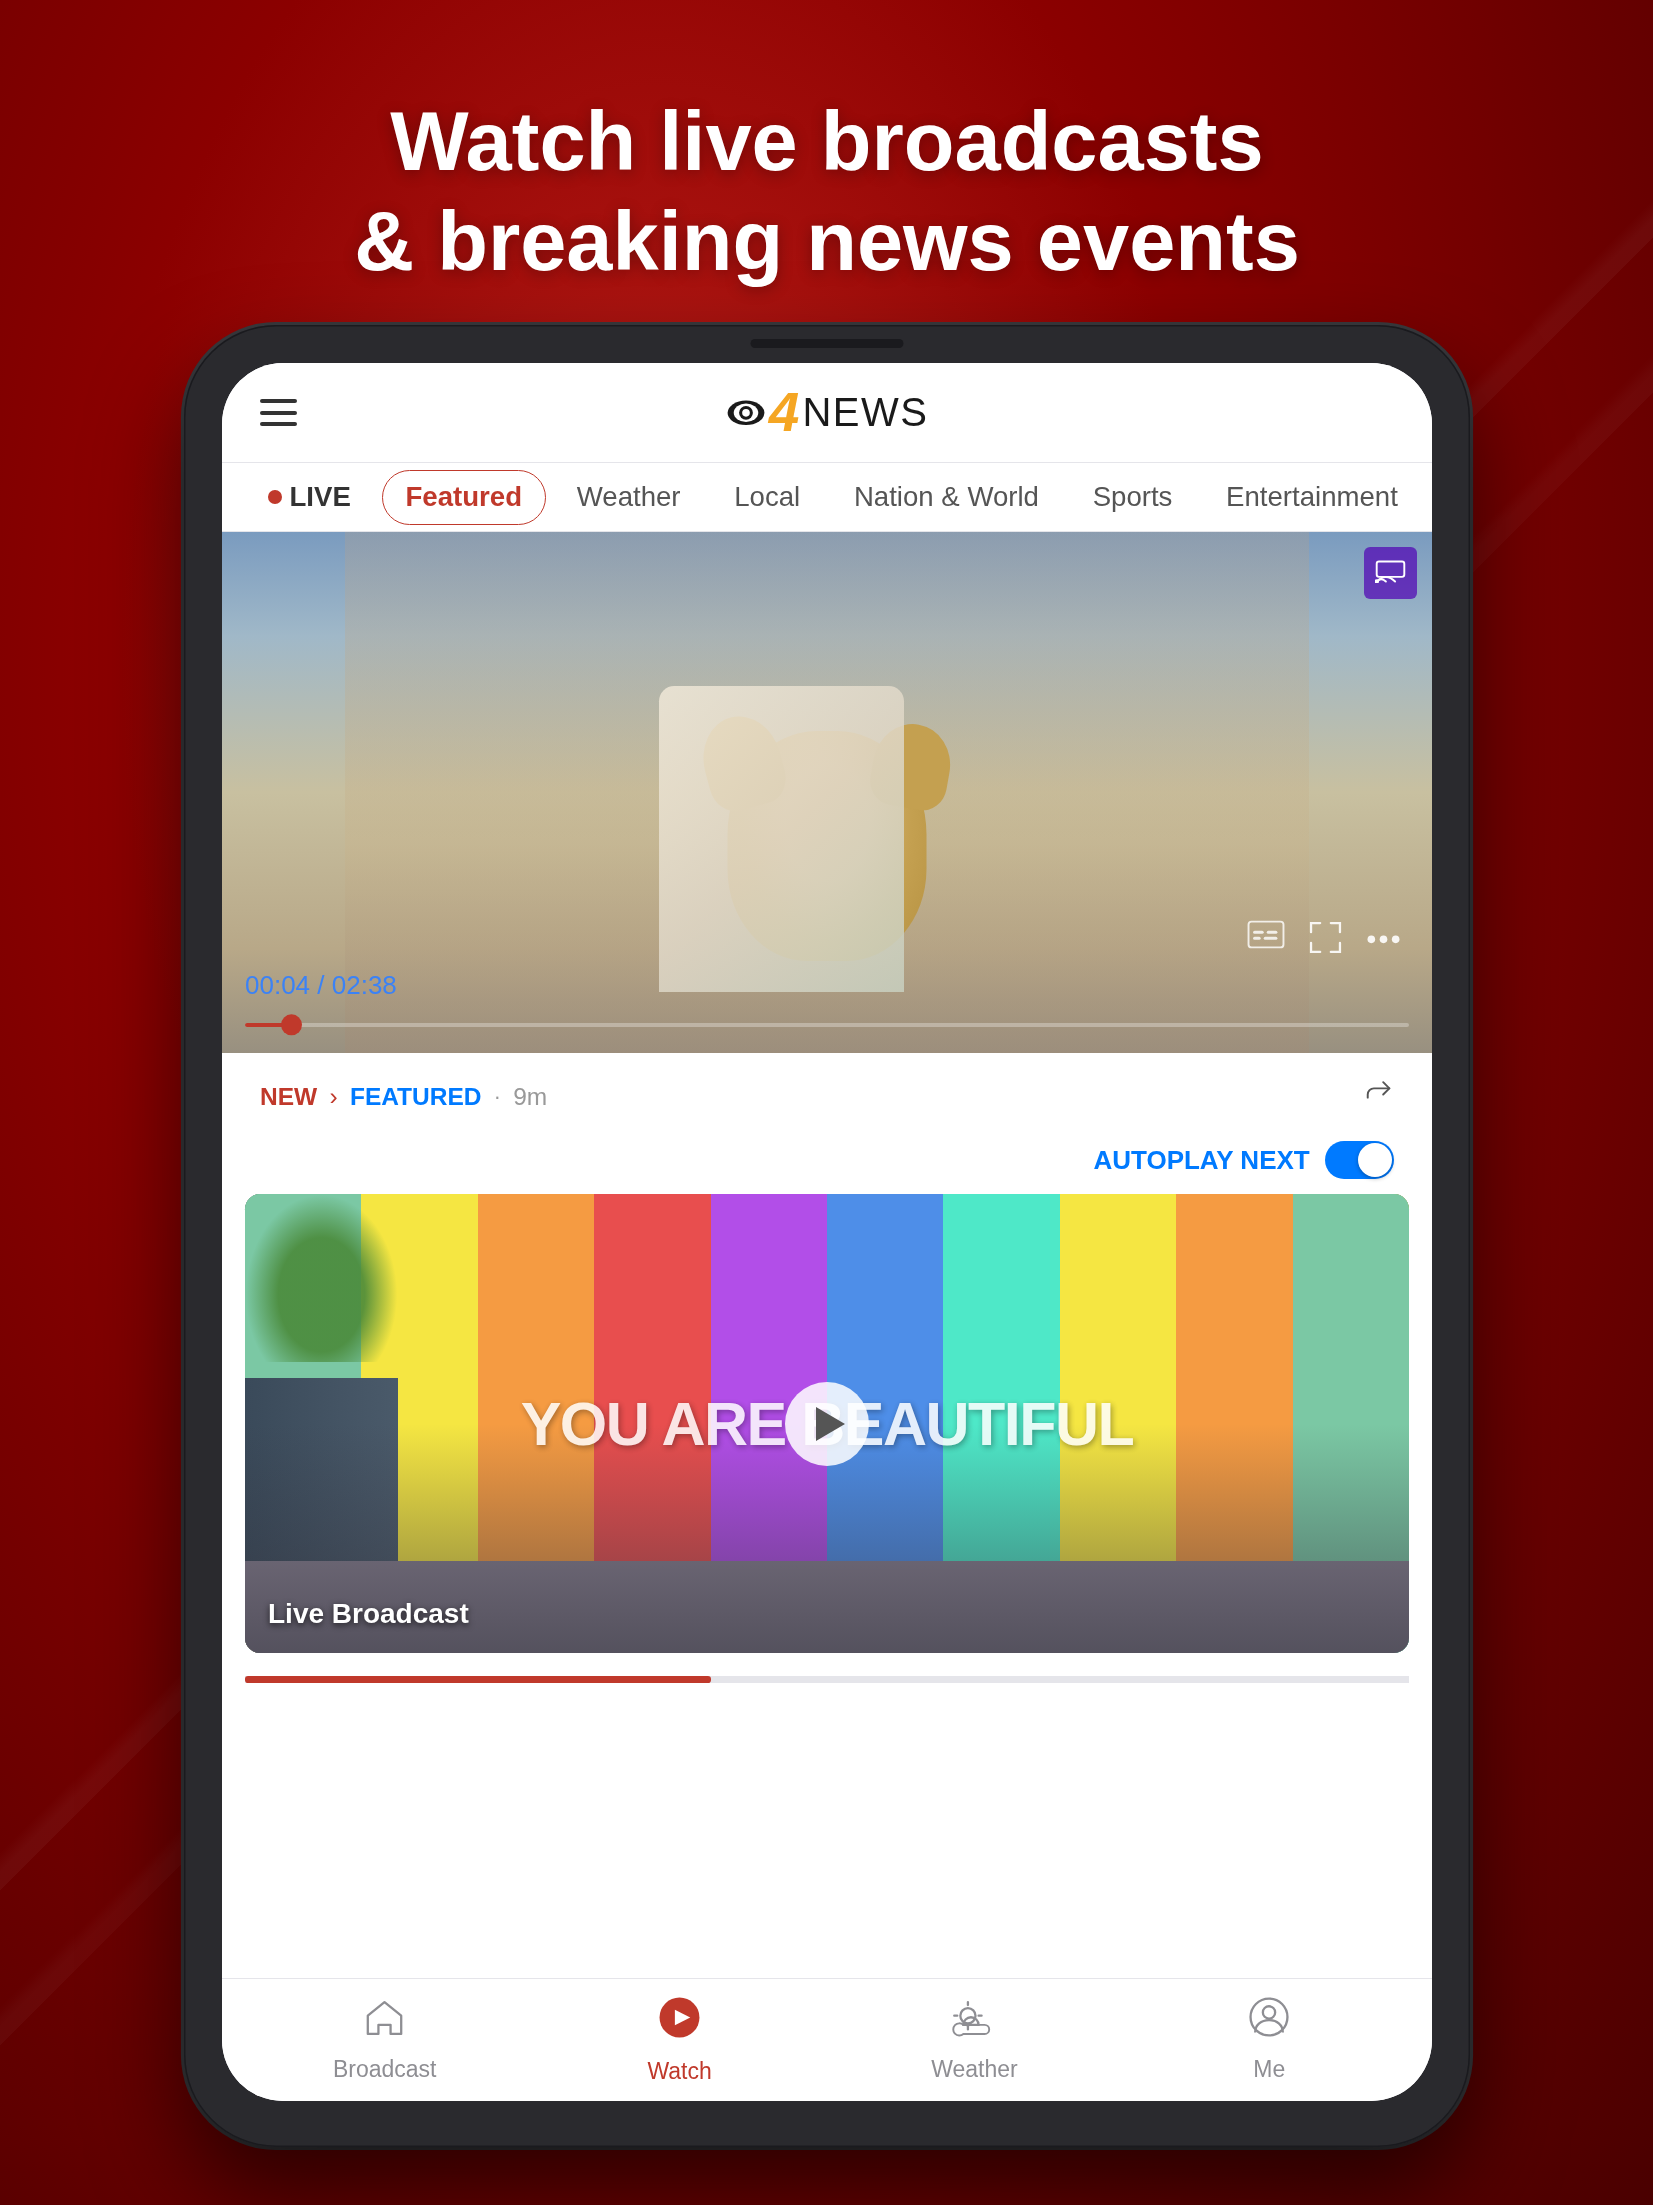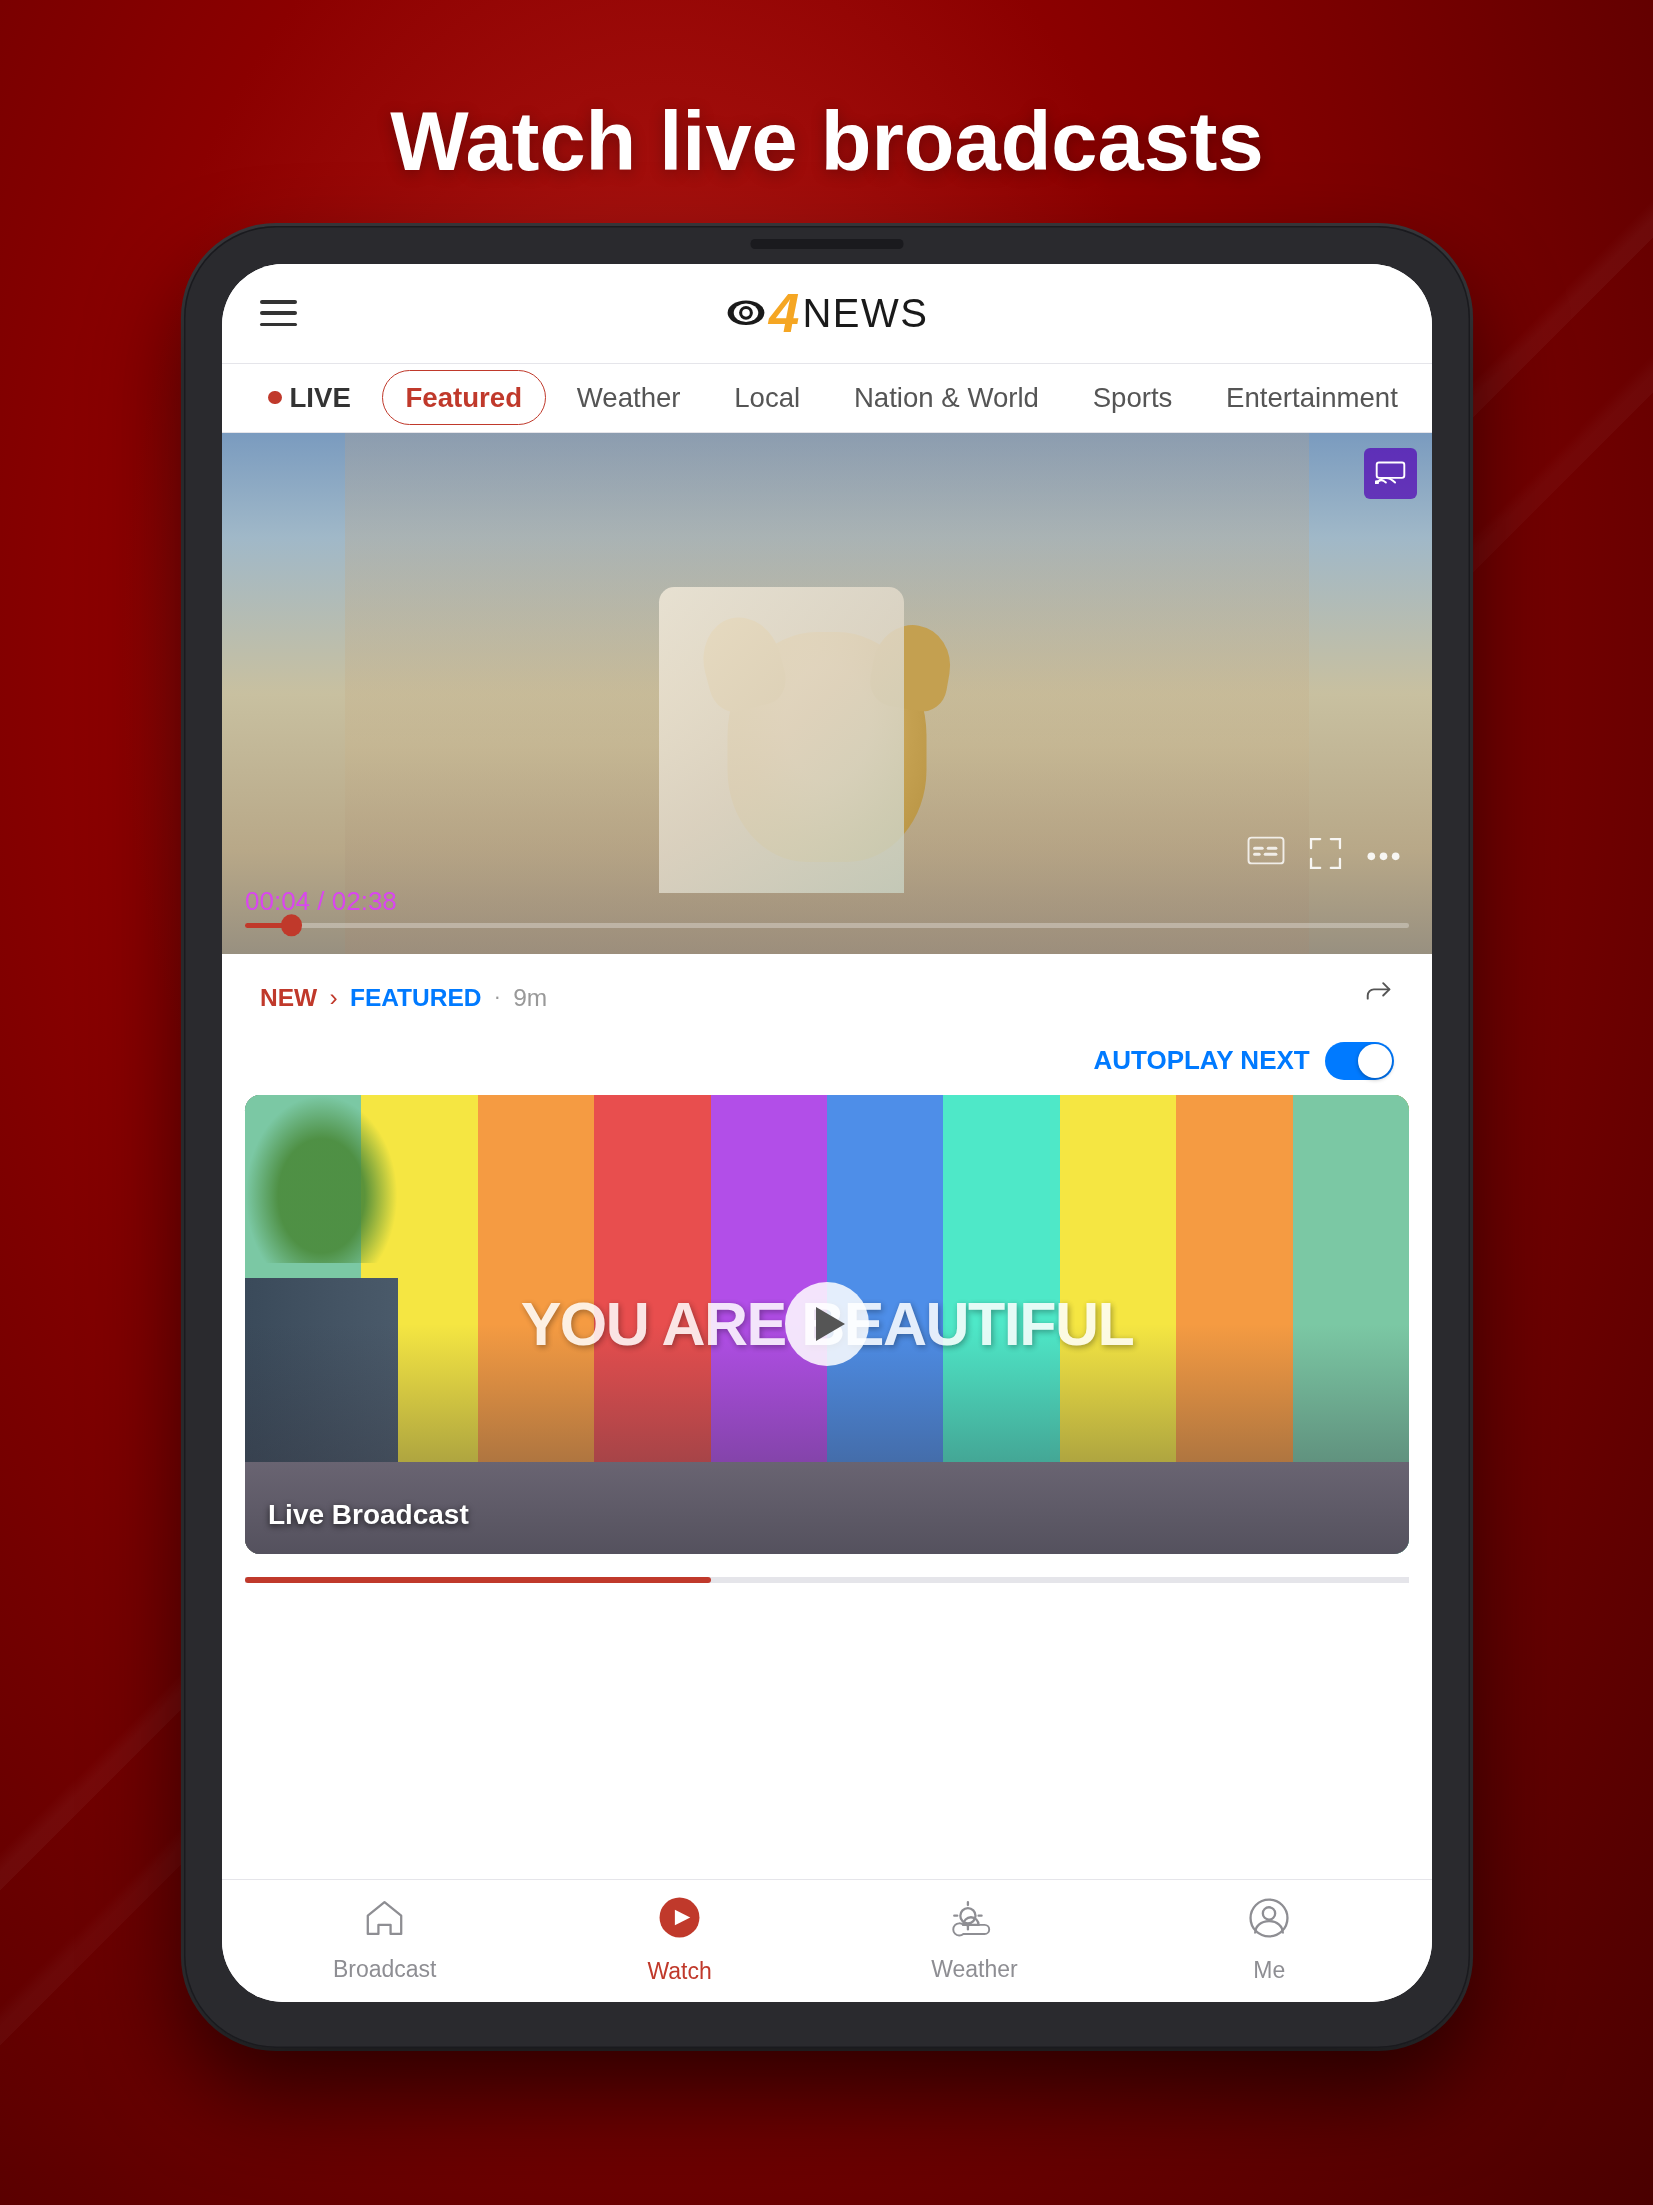--- a/index.html
+++ b/index.html
@@ -242,24 +242,24 @@
     }
 
     .control-icon {
       color: white;
       font-size: 27.6px;
       cursor: pointer;
       opacity: 0.9;
     }
 
     .time-display {
-      color: #d946ef;
+      color: #3b82f6;
       font-size: 26px;
       font-weight: 500;
-      margin-bottom: 6px;
+      margin-bottom: 22px;
     }
 
     .progress-bar-container {
       width: 100%;
       height: 4.6px;
       background: rgba(255,255,255,0.3);
       border-radius: 2.3px;
       position: relative;
       margin-bottom: 3.1px;
     }
@@ -533,20 +533,21 @@
       background: #c0392b;
       border-radius: 3.1px;
     }
   </style>
 </head>
 <body>
 
 <div class="page-headline">
   <h1>
     <span>Watch live broadcasts</span><br>
+    <span>&amp; breaking news events</span>
   </h1>
 </div>
 
 <div class="device-frame">
   <div class="app-screen">
 
     <div class="top-bar">
       <div class="menu-icon">
         <span></span>
         <span></span>

